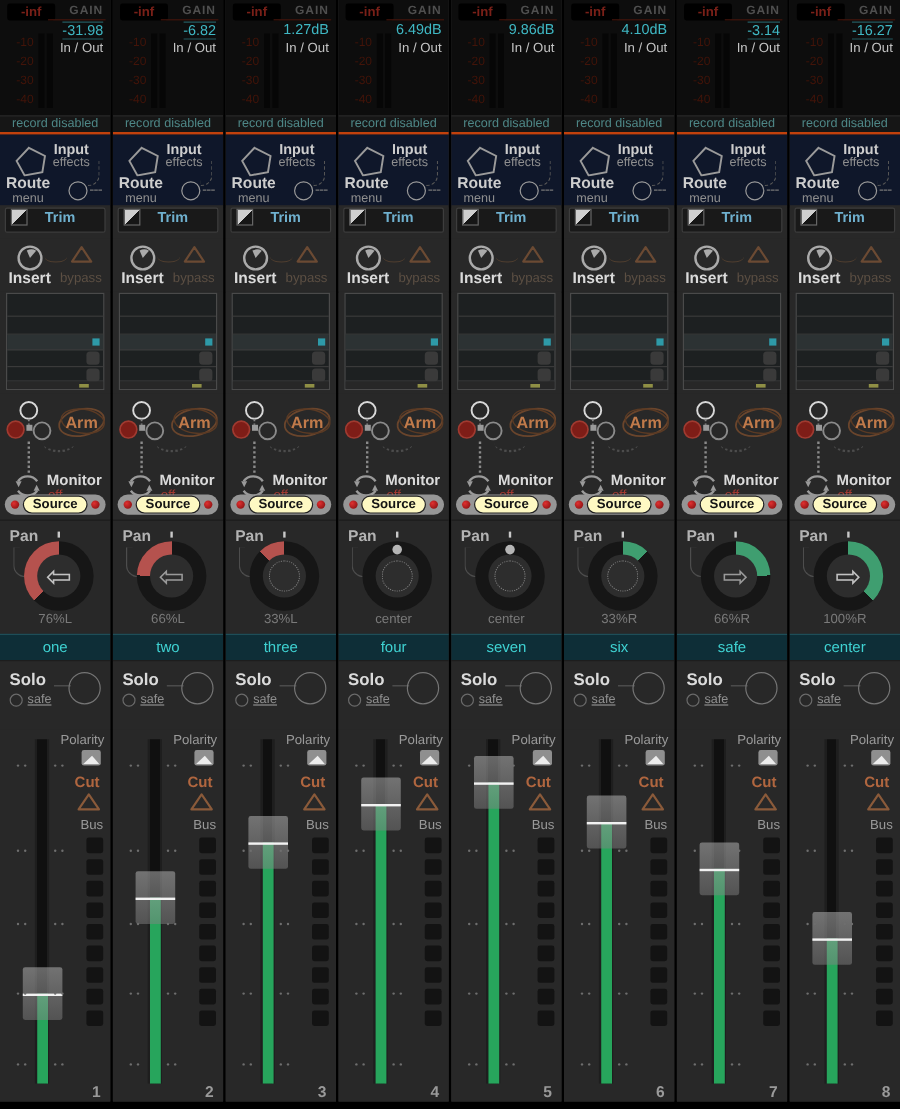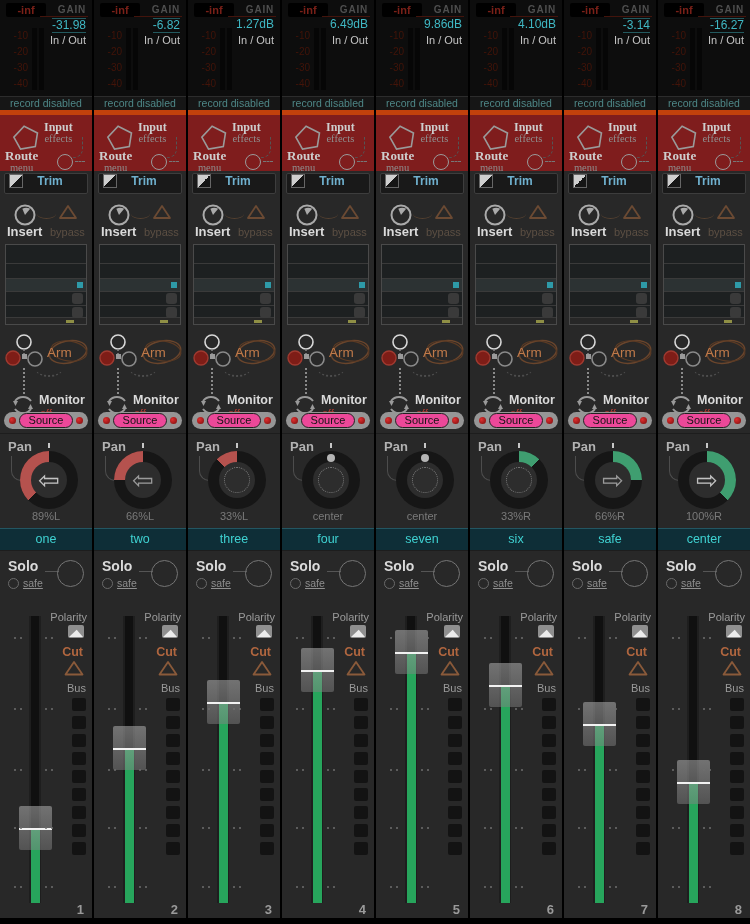--- a/index.html
+++ b/index.html
@@ -18,21 +18,21 @@
   .io-label{position:absolute;right:6px;top:34px;color:#c4c4c4;font-size:11px;}
   .scale{position:absolute;left:8px;top:28px;width:20px;color:#431409;font-size:10px;line-height:16px;text-align:right;}
   .mbar{position:absolute;top:28px;width:5px;height:62px;background:#060606;}
   .mbar.a{left:32px}.mbar.b{left:39px}
 
   
   .sec-rec{height:14px;background:#161616;border-top:1px solid #2c2c2c;box-sizing:border-box;
     color:var(--rec-status);font-size:10.5px;text-align:center;line-height:12px;}
 
   
-  .sec-route{height:61px;position:relative;background:#7f1d1d;border-top:5px solid #c2410c;box-sizing:border-box;font-family:Liberation Serif, serif;}
+  .sec-route{height:61px;position:relative;background:#0f172a;border-top:2px solid #c2410c;box-sizing:border-box;}
   .penta{position:absolute;left:12px;top:9px;}
   .input-lbl{position:absolute;left:44px;top:7px;text-align:center;line-height:11px;}
   .input-lbl .b{color:#cdcdcd;font-weight:bold;font-size:12px;}
   .input-lbl .s{color:#8f8f8f;font-size:10.5px;}
   .route-lbl{position:absolute;left:5px;top:35px;text-align:center;line-height:12px;}
   .route-lbl .b{color:#cdcdcd;font-weight:bold;font-size:13px;}
   .route-lbl .s{color:#8f8f8f;font-size:10.5px;}
   .io-circle{position:absolute;left:57px;top:39px;width:14px;height:14px;border:1.5px solid #9a9a9a;border-radius:50%;}
   .io-dash{position:absolute;left:75px;top:46px;width:10px;height:0;border-top:1px dashed #777;}
   .fx-dash{position:absolute;right:9px;top:22px;width:9px;height:20px;border-right:1px dashed #555;
@@ -64,31 +64,31 @@
   .pdot{position:absolute;right:3px;top:3px;width:6px;height:6px;background:#2e9aa8;}
   .pblob{position:absolute;right:3px;top:1px;width:11px;height:11px;background:#3a3a3a;border-radius:3px;}
   .pdash{position:absolute;right:12px;top:2px;width:8px;height:3px;background:#8f8f45;}
 
   
   .sec-arm{height:105px;position:relative;background:#282828;}
   .recdiag{position:absolute;left:5px;top:5px;}
   .dotline{position:absolute;left:23px;top:40px;height:26px;border-left:2px dotted #8a8a8a;}
   .armcurve{position:absolute;left:36px;top:34px;width:26px;height:13px;border-bottom:2px dotted #4d4d4d;border-radius:0 0 50% 50%;}
   .armbadge{position:absolute;left:47px;top:9px;width:44px;height:30px;}
-  .armbadge .txt{position:absolute;left:0;top:8px;width:42px;text-align:left;
-    color:var(--arm-orange);font-weight:normal;font-size:13.5px;}
+  .armbadge .txt{position:absolute;left:0;top:8px;width:42px;text-align:center;
+    color:var(--arm-orange);font-weight:bold;font-size:13.5px;}
   .mon-knob{position:absolute;left:10px;top:64px;}
   .mon-text{position:absolute;left:39px;top:65px;color:#dadada;font-weight:bold;font-size:12.5px;}
   .mon-off{position:absolute;left:40px;top:79px;color:#a33a32;font-size:11px;}
   .srcpill{position:absolute;left:4px;right:4px;bottom:4px;height:17px;background:#969696;border-radius:9px;}
   .srcled{position:absolute;top:5px;width:7px;height:7px;border-radius:50%;
     background:radial-gradient(circle at 35% 35%,#e03030,#7a0d0d);}
   .srcled.l{left:5px}.srcled.r{right:5px}
-  .srclbl{position:absolute;left:15px;right:15px;top:1px;bottom:1px;background:#ec4899;border:1px solid #222;
-    border-radius:8px;color:#141414;font-weight:normal;font-size:11px;text-align:center;line-height:13px;}
+  .srclbl{position:absolute;left:15px;right:15px;top:1px;bottom:1px;background:#fef9c3;border:1px solid #222;
+    border-radius:8px;color:#141414;font-weight:bold;font-size:11px;text-align:center;line-height:13px;}
 
   
   .sec-pan{height:95px;position:relative;background:#282828;border-top:1px solid #1d1d1d;box-sizing:border-box;}
   .pan-lbl{position:absolute;left:8px;top:5px;color:#b2b2b2;font-weight:bold;font-size:13px;}
   .pan-curve{position:absolute;left:11px;top:22px;width:12px;height:24px;border-left:1px solid #4d4d4d;
     border-bottom:1px solid #4d4d4d;border-radius:0 0 0 10px;}
   .pan-tick{position:absolute;left:50%;top:9px;width:2px;height:5px;background:#c8c8c8;margin-left:2px;}
   .knob{position:absolute;left:50%;top:17px;width:58px;height:58px;margin-left:-26px;border-radius:50%;background:#161616;}
   .knob .arc{position:absolute;inset:0;border-radius:50%;}
   .knob .hole{position:absolute;left:11px;top:11px;width:36px;height:36px;border-radius:50%;background:#2d2d2d;
@@ -248,21 +248,21 @@
     <div class="sec-pan">
       <div class="pan-lbl">Pan</div>
       <div class="pan-curve"></div>
       <div class="pan-tick"></div>
       <div class="knob">
         <div class="arc" style="background: conic-gradient(transparent 0deg, transparent 225deg, rgb(181, 82, 78) 225deg, rgb(181, 82, 78) 360deg);"></div>
         <div class="hole">
           <span class="ptr-arrow bright">⇦</span>
         </div>
       </div>
-      <div class="pan-val">89%L</div>
+      <div class="pan-val">76%L</div>
     </div>
 
     <div class="sec-name">one</div>
 
     <div class="sec-solo">
       <div class="solo-lbl">Solo</div>
       <div class="solo-line"></div>
       <div class="safe-wrap">
         <span class="safe-circ"></span>
         <span class="safe-lbl">safe</span>

